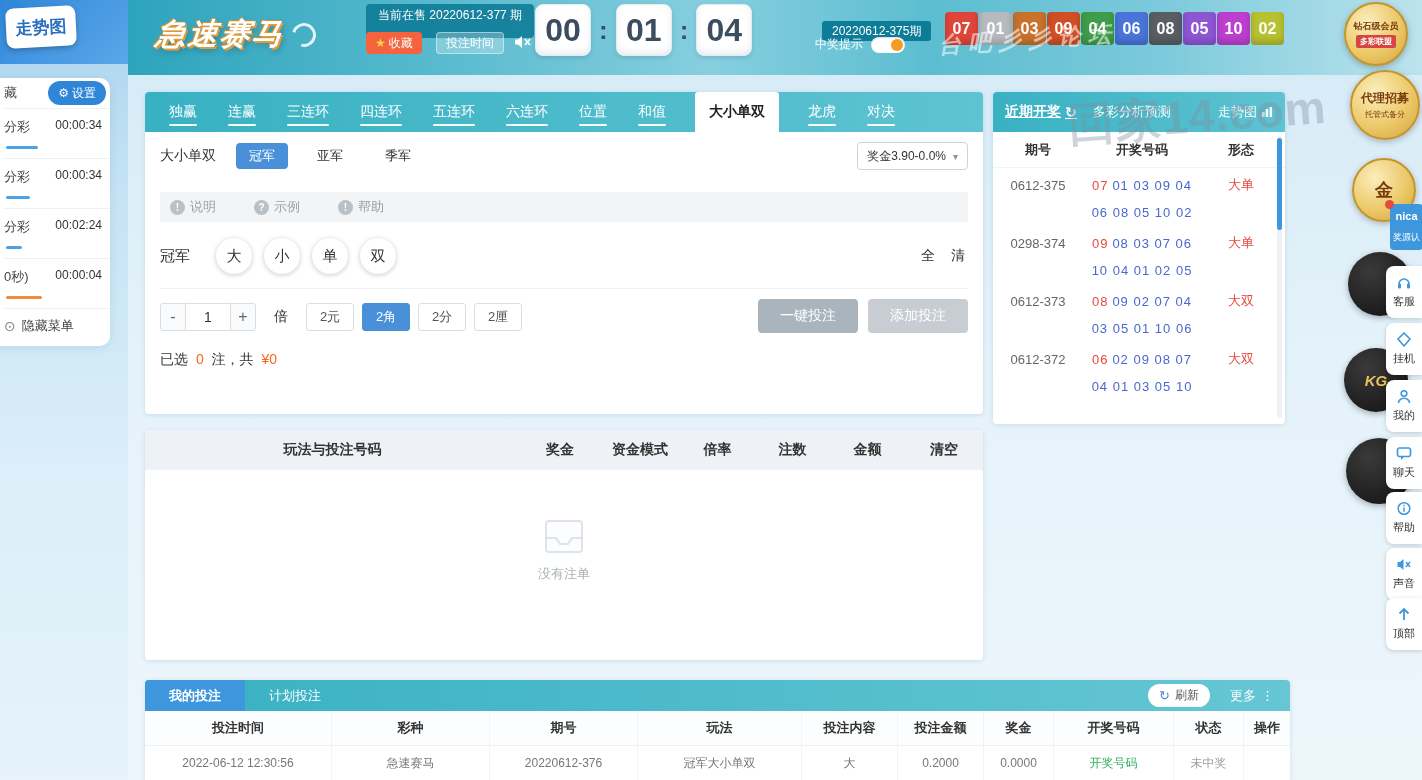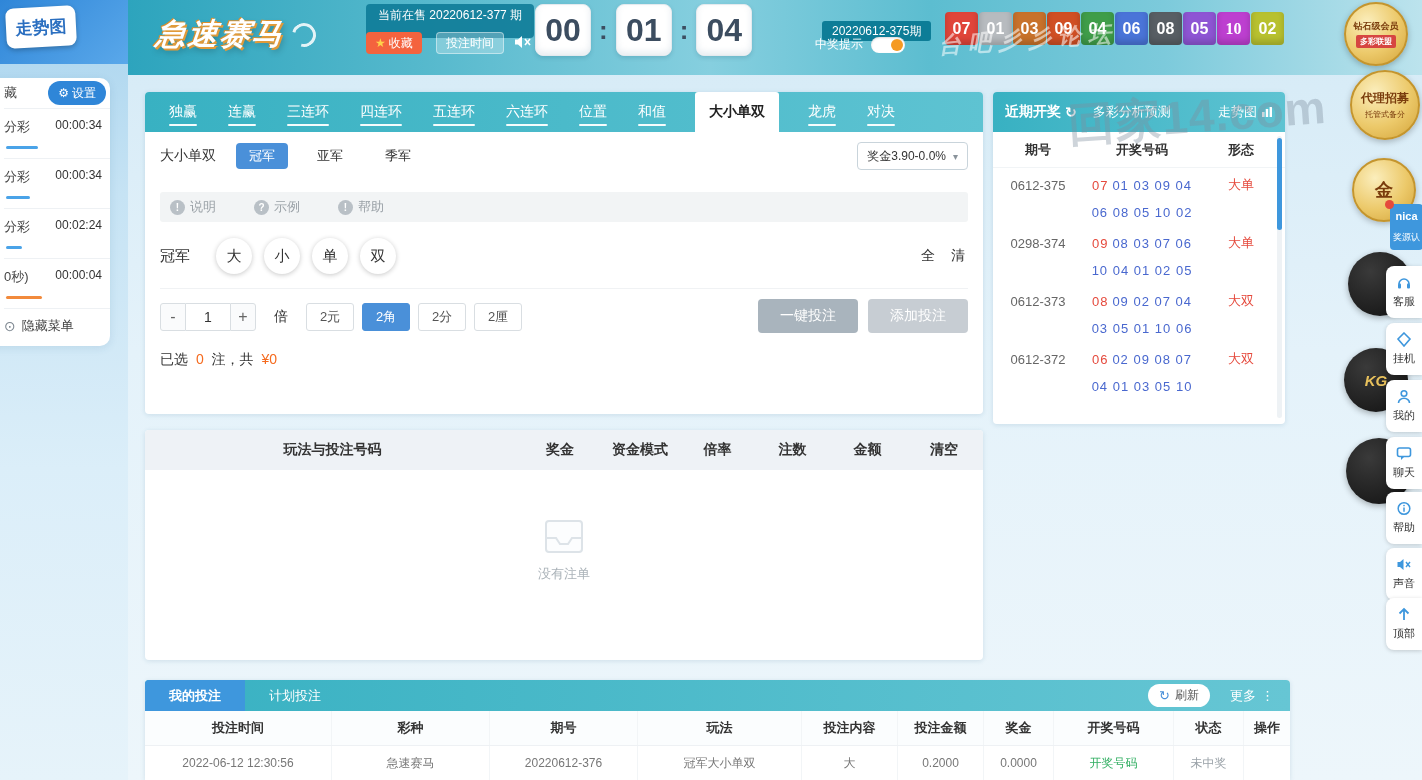--- a/index.html
+++ b/index.html
@@ -88,21 +88,21 @@
   .slip-card{position:absolute;left:145px;top:430px;width:838px;height:230px;background:#fff;border-radius:4px;box-shadow:0 1px 5px rgba(31,93,130,.14);}
   .slip-head{height:40px;background:#eef2f6;border-radius:4px 4px 0 0;display:flex;align-items:center;font-size:14px;font-weight:bold;color:#333;}
   .slip-head span{text-align:center;}
   .sc1{width:375px;}.sc2{width:80px;}.sc3{width:80px;}.sc4{width:75px;}.sc5{width:75px;}.sc6{width:75px;}.sc7{width:78px;}
   .slip-empty{height:160px;display:flex;flex-direction:column;align-items:center;justify-content:center;gap:9px;color:#aab2b8;font-size:13px;}
 
   
   .recent{position:absolute;left:993px;top:92px;width:292px;height:332px;background:#fff;border-radius:4px;box-shadow:0 1px 5px rgba(31,93,130,.14);}
   .recent-head{height:40px;background:linear-gradient(90deg,#38b1c2,#5ec3d2);border-radius:4px 4px 0 0;display:flex;align-items:center;padding:0 12px;gap:16px;color:#fff;}
   .rtab{font-size:13px;cursor:pointer;display:flex;align-items:center;gap:4px;}
-  .rtab.main{font-size:14px;font-weight:bold;}
+  .rtab.main{font-size:14px;font-weight:bold;text-decoration:underline;}
   .rtab.last{margin-left:auto;}
   .recent-th{display:flex;align-items:center;height:36px;font-size:13px;font-weight:bold;color:#333;border-bottom:1px solid #f1f4f6;}
   .rc1{width:90px;text-align:center;}.rc2{width:118px;text-align:center;}.rc3{width:80px;text-align:center;}
   .r-row{padding:8px 0 6px;}
   .r-line1{display:flex;align-items:center;font-size:13px;}
   .r-issue{color:#666;}
   .r-nums{letter-spacing:1px;}
   .num-first{color:#e5493c;margin-right:4px;}
   .num-rest{color:#4968cf;}
   .r-shape{color:#e5493c;}
@@ -227,21 +227,21 @@
     </div>
     <div class="balls">
         <span class="ball" style="background: rgb(224, 69, 58);">07</span>
         <span class="ball" style="background: rgb(183, 187, 191);">01</span>
         <span class="ball" style="background: rgb(200, 114, 43);">03</span>
         <span class="ball" style="background: rgb(208, 79, 36);">09</span>
         <span class="ball" style="background: rgb(63, 157, 73);">04</span>
         <span class="ball" style="background: rgb(74, 116, 216);">06</span>
         <span class="ball" style="background: rgb(88, 94, 100);">08</span>
         <span class="ball" style="background: rgb(142, 85, 212);">05</span>
-        <span class="ball" style="background: rgb(189, 63, 208); font-family: Liberation Serif, serif;">10</span>
+        <span class="ball" style="background: rgb(189, 63, 208);">10</span>
         <span class="ball" style="background: rgb(184, 193, 47);">02</span>
       </div>
   </div>
 
   <div class="main-card">
     <div class="game-tabs">
       <span class="gtab">独赢</span>
       <span class="gtab">连赢</span>
       <span class="gtab">三连环</span>
       <span class="gtab">四连环</span>

